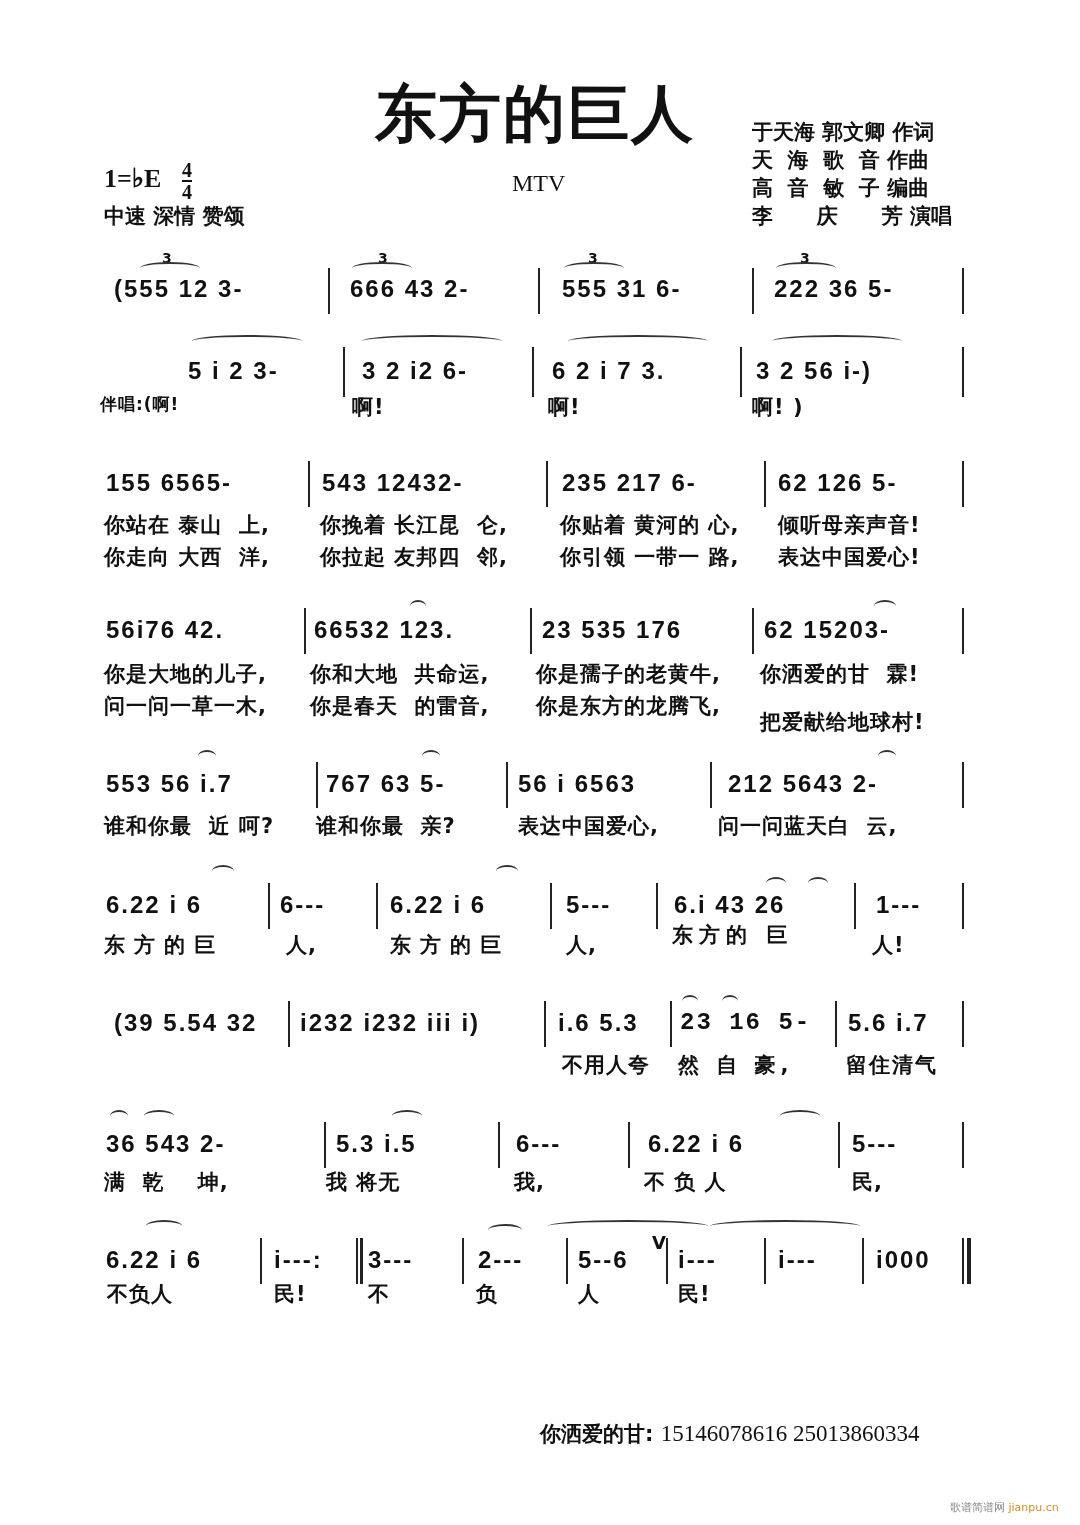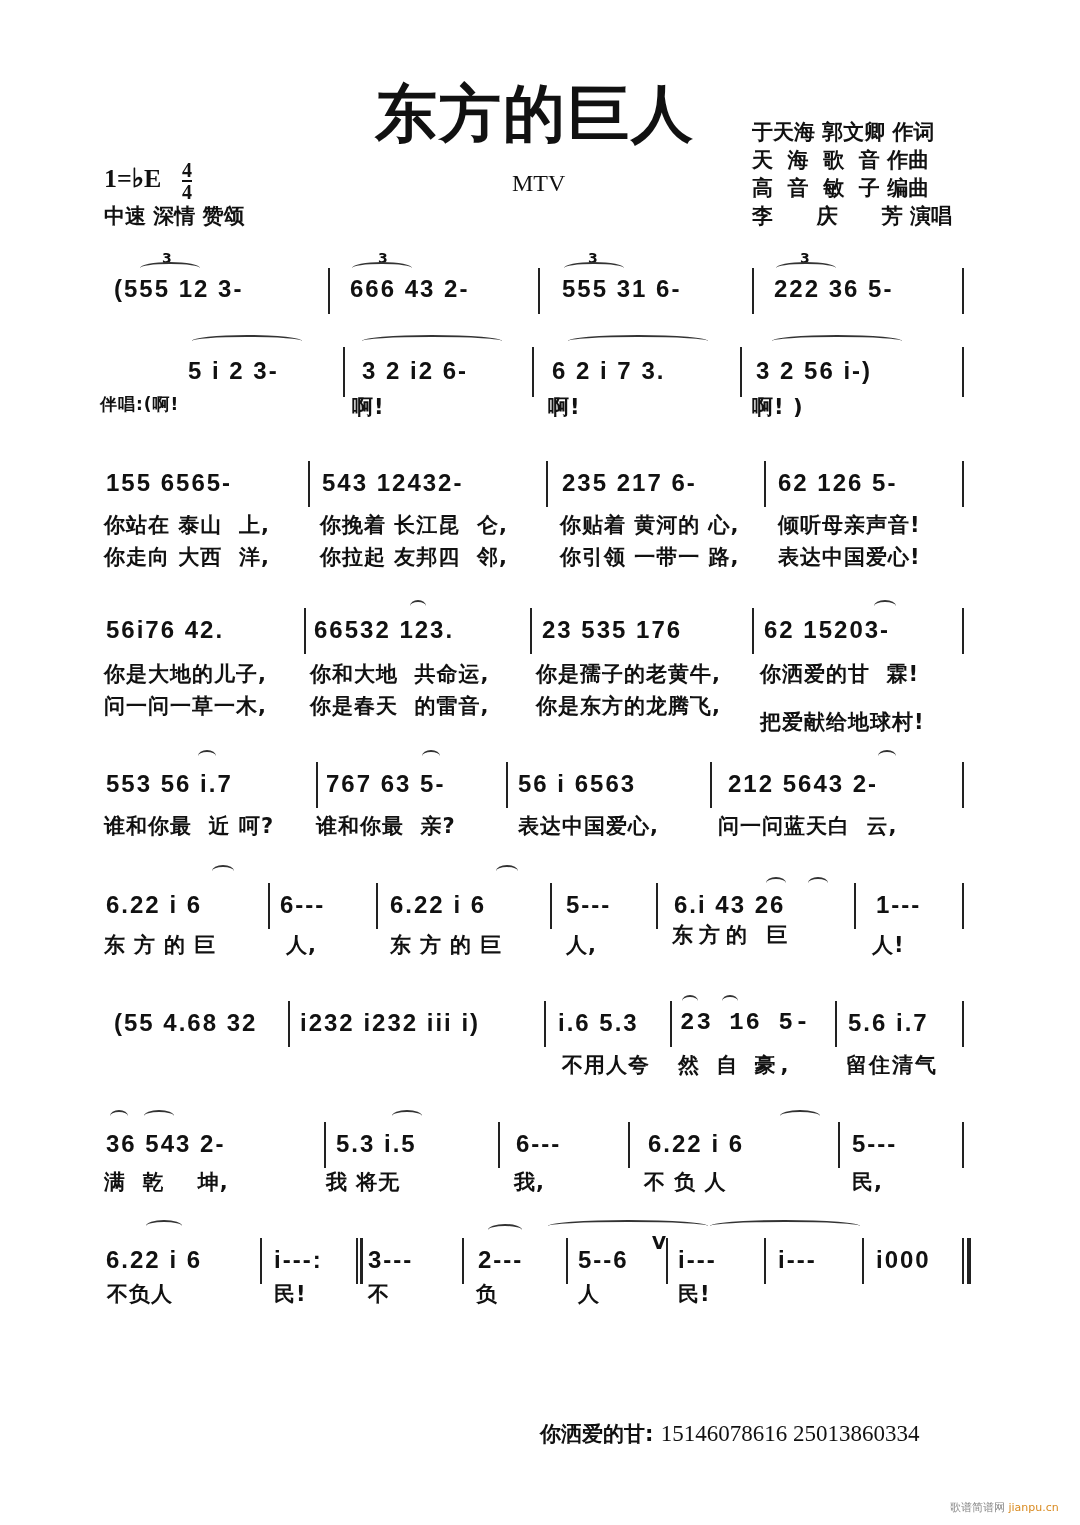--- a/index.html
+++ b/index.html
@@ -166,21 +166,21 @@
   <span class="lyric" style="left:186px;top:66px;">人,</span>
   <span class="lyric" style="left:290px;top:66px;letter-spacing:9px;">东方的巨</span>
   <span class="lyric" style="left:466px;top:66px;">人,</span>
   <span class="lyric" style="left:572px;top:56px;letter-spacing:6px;">东方的 巨</span>
   <span class="lyric" style="left:772px;top:66px;">人!</span>
 </div>
 
 <div class="row" style="top:995px;height:90px;">
   <div class="slur" style="left:582px;top:0;width:16px;"></div>
   <div class="slur" style="left:622px;top:0;width:16px;"></div>
-  <span class="notes" style="left:14px;top:14px;">(55 4.68 32</span>
+  <span class="notes" style="left:14px;top:14px;">(39 5.54 32</span>
   <div class="bar" style="left:188px;top:6px;height:46px;"></div>
   <span class="notes" style="left:200px;top:14px;">i232 i232 iii i)</span>
   <div class="bar" style="left:444px;top:6px;height:46px;"></div>
   <span class="notes" style="left:458px;top:14px;">i.6 5.3</span>
   <div class="bar" style="left:570px;top:6px;height:46px;"></div>
   <span class="notes" style="left:580px;top:14px;font-family:Liberation Mono, monospace;">23 16 5-</span>
   <div class="bar" style="left:735px;top:6px;height:46px;"></div>
   <span class="notes" style="left:748px;top:14px;">5.6 i.7</span>
   <div class="bar" style="left:862px;top:6px;height:46px;"></div>
   <span class="lyric" style="left:462px;top:56px;">不用人夸</span>

